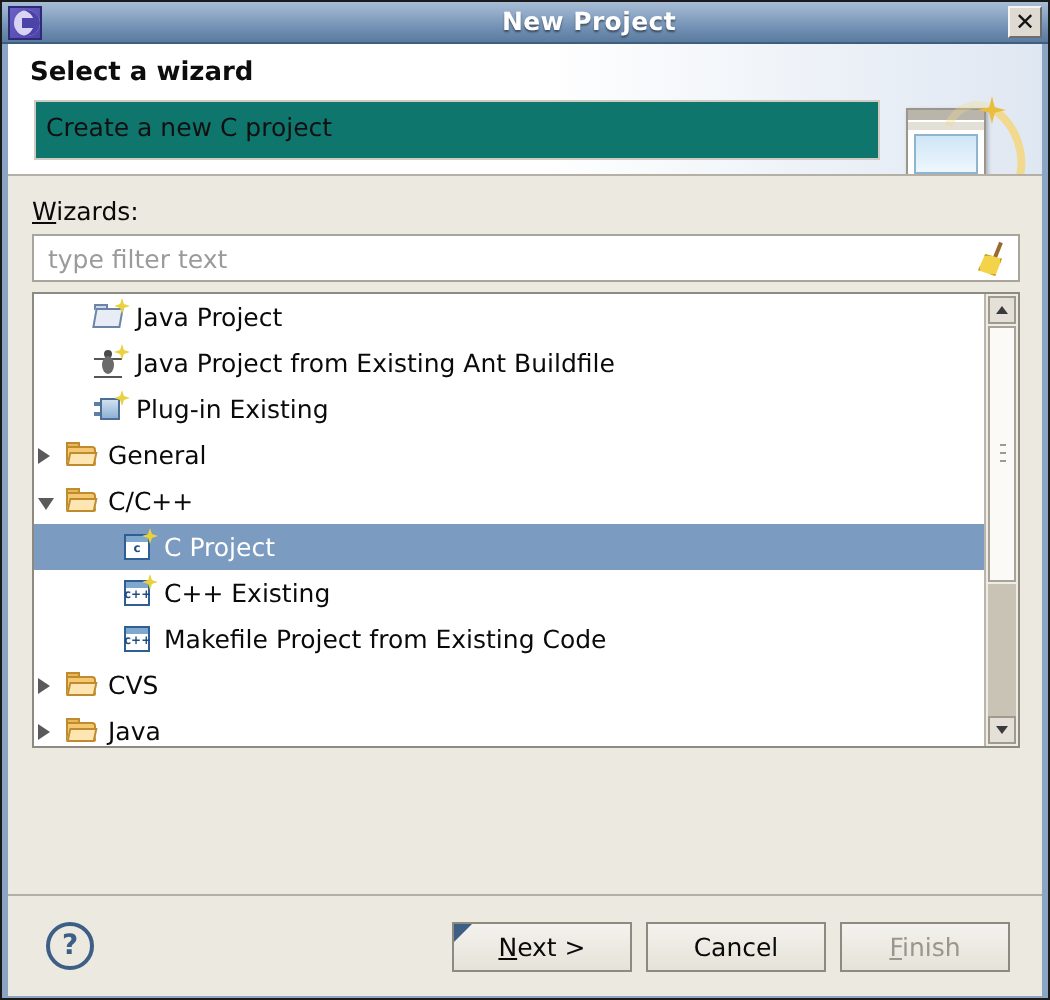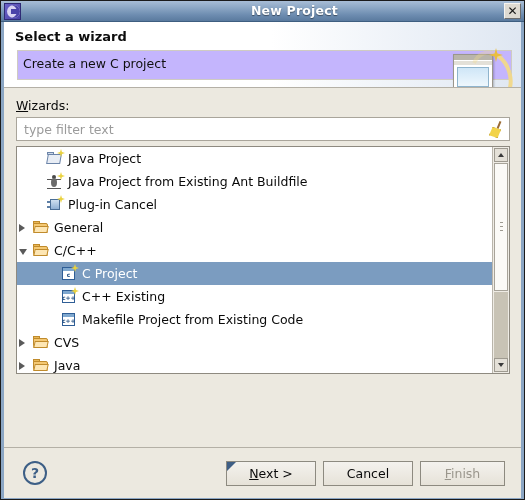--- a/index.html
+++ b/index.html
@@ -127,22 +127,22 @@
   .header-title {
     position: absolute;
     left: 11px; top: 7px;
     font-weight: bold;
     font-size: 13px;
     color: #0d0d0d;
   }
   .desc-box {
     position: absolute;
     left: 13px; top: 28px;
-    width: 495px; height: 30px;
-    background: #c4b5fd;
+    width: 423px; height: 30px;
+    background: #0f766e;
     border: 1px solid #cfcbc2;
     box-sizing: border-box;
   }
   .desc-text {
     position: absolute;
     left: 5px; top: 5px;
     font-size: 12.5px;
     color: #101010;
   }
 
@@ -622,21 +622,21 @@
           </div>
           <div class="tree-row">
             <span style="position:absolute;left:30px;top:0;width:16px;height:23px">
               <span class="ico ico-plug">
                 <span class="p-pin1"></span>
                 <span class="p-pin2"></span>
                 <span class="p-box"></span>
                 <span class="spark"></span>
               </span>
             </span>
-            <span class="row-label" style="left:51px">Plug-in Cancel</span>
+            <span class="row-label" style="left:51px">Plug-in Existing</span>
           </div>
           <div class="tree-row">
             <span class="twisty collapsed" style="left:2px"></span>
             <span style="position:absolute;left:16px;top:0;width:16px;height:23px">
               <span class="ico ico-folder">
                 <span class="f-tab"></span>
                 <span class="f-back"></span>
                 <span class="f-front"></span>
               </span>
             </span>

